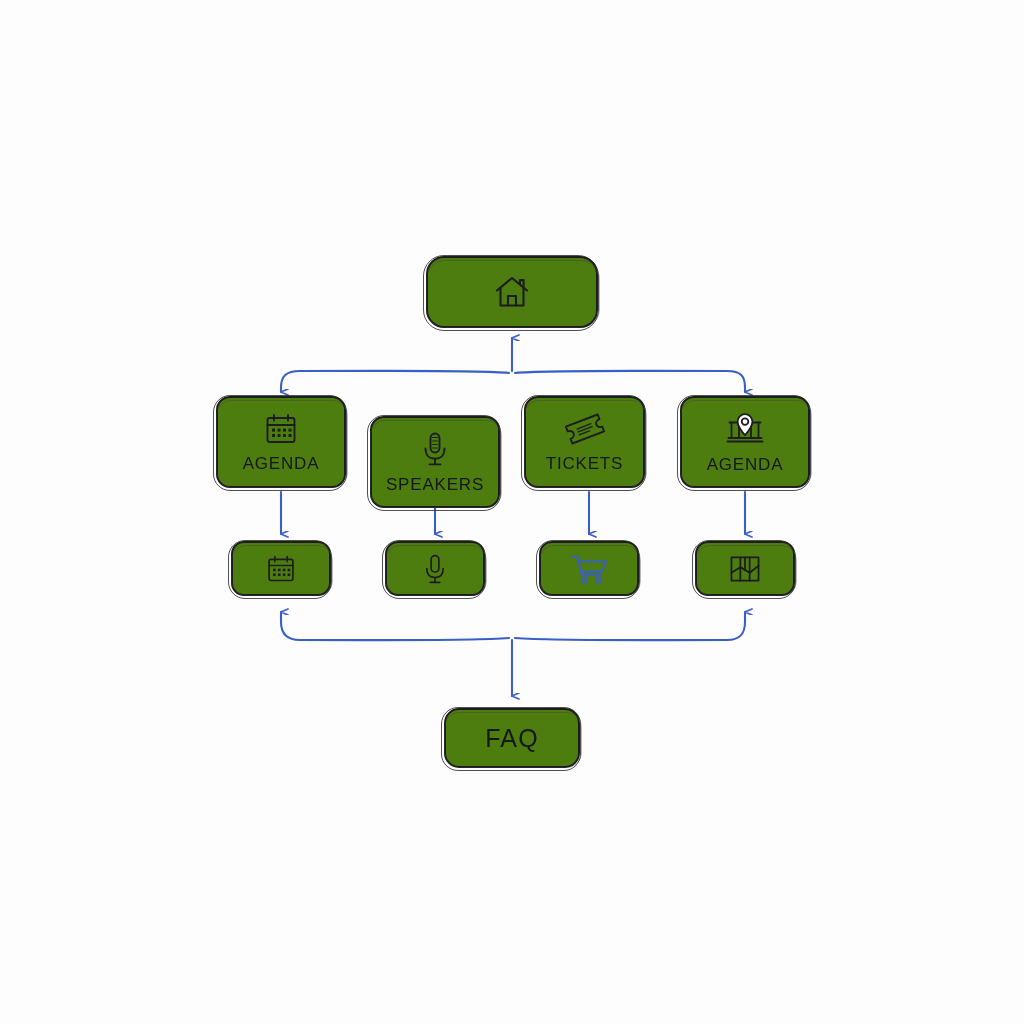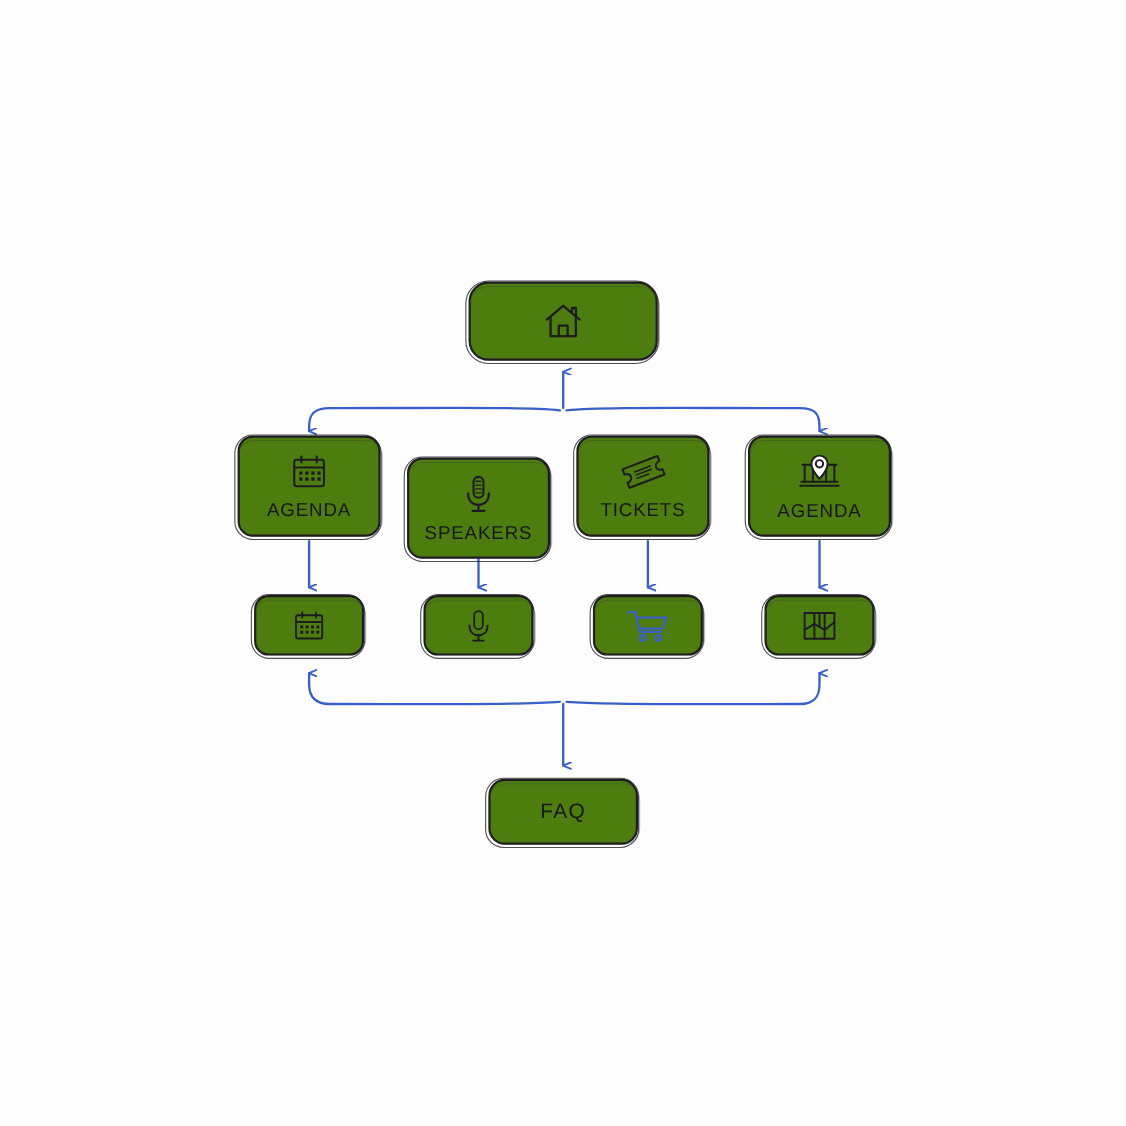--- a/index.html
+++ b/index.html
@@ -69,21 +69,21 @@
   .node-label {
     font-size: 17px;
     letter-spacing: .8px;
     color: #17171a;
     line-height: 1;
     margin-top: 9px;
     white-space: nowrap;
   }
   .node-label.solo {
     margin-top: 0;
-    font-size: 19px;
+    font-size: 25px;
     letter-spacing: 1.2px;
   }
   .icon-wrap {
     display: flex;
     align-items: center;
     justify-content: center;
     line-height: 0;
   }
   .home-box   { left: 426px; top: 256px;  width: 172px; height: 72px;  border-radius: 18px; }
   .home-box::before { border-radius: 21px; }

